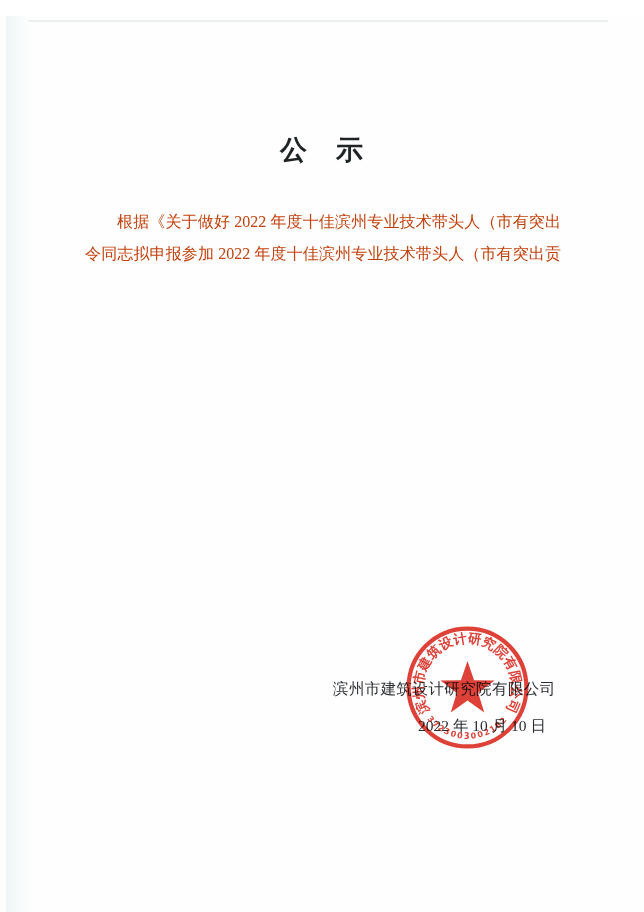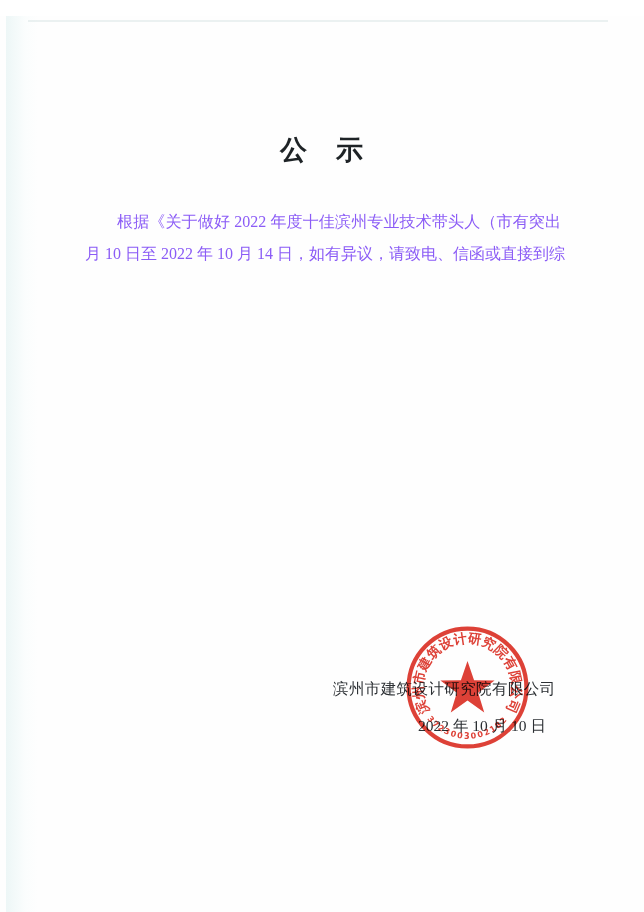--- a/index.html
+++ b/index.html
@@ -44,21 +44,21 @@
     font-weight: bold;
     color: #1e2326;
     letter-spacing: 1px;
   }
   .doc-body {
     position: absolute;
     left: 85px; top: 190px;
     width: 476px;
     font-size: 16px;
     line-height: 31.7px;
-    color: #8b5cf6;
+    color: #c2410c;
   }
   .doc-line {
     white-space: nowrap;
     text-align: justify;
   }
   .doc-line.fill {
     text-align-last: justify;
   }
   .doc-line.indent {
     text-indent: 2em;
@@ -106,21 +106,21 @@
 <div class="page">
 
   <div class="scan-edge-left"></div>
   <div class="scan-line-top"></div>
   <div class="scan-line-bottom"></div>
 
   <div class="doc-title">公　示</div>
 
   <div class="doc-body">
     <div class="doc-line fill indent">根据《关于做好 2022 年度十佳滨州专业技术带头人（市有突出</div>
-    <div class="doc-line fill">月 10 日至 2022 年 10 月 14 日，如有异议，请致电、信函或直接到综</div>
+    <div class="doc-line fill">令同志拟申报参加 2022 年度十佳滨州专业技术带头人（市有突出贡</div>
   </div>
 
   <div class="sig-company">滨州市建筑设计研究院有限公司</div>
   <div class="sig-date">2022 年 10 月 10 日</div>
 
   <div class="seal">
     <svg viewBox="0 0 140 140" xmlns="http://www.w3.org/2000/svg">
       <defs>
         <path id="sealTopArc" d="M 27.4,89.9 A 47,47 0 1 1 112.6,89.9" fill="none"></path>
         <path id="sealBottomArc" d="M 25.8,101.0 A 54,54 0 0 0 114.2,101.0" fill="none"></path>

